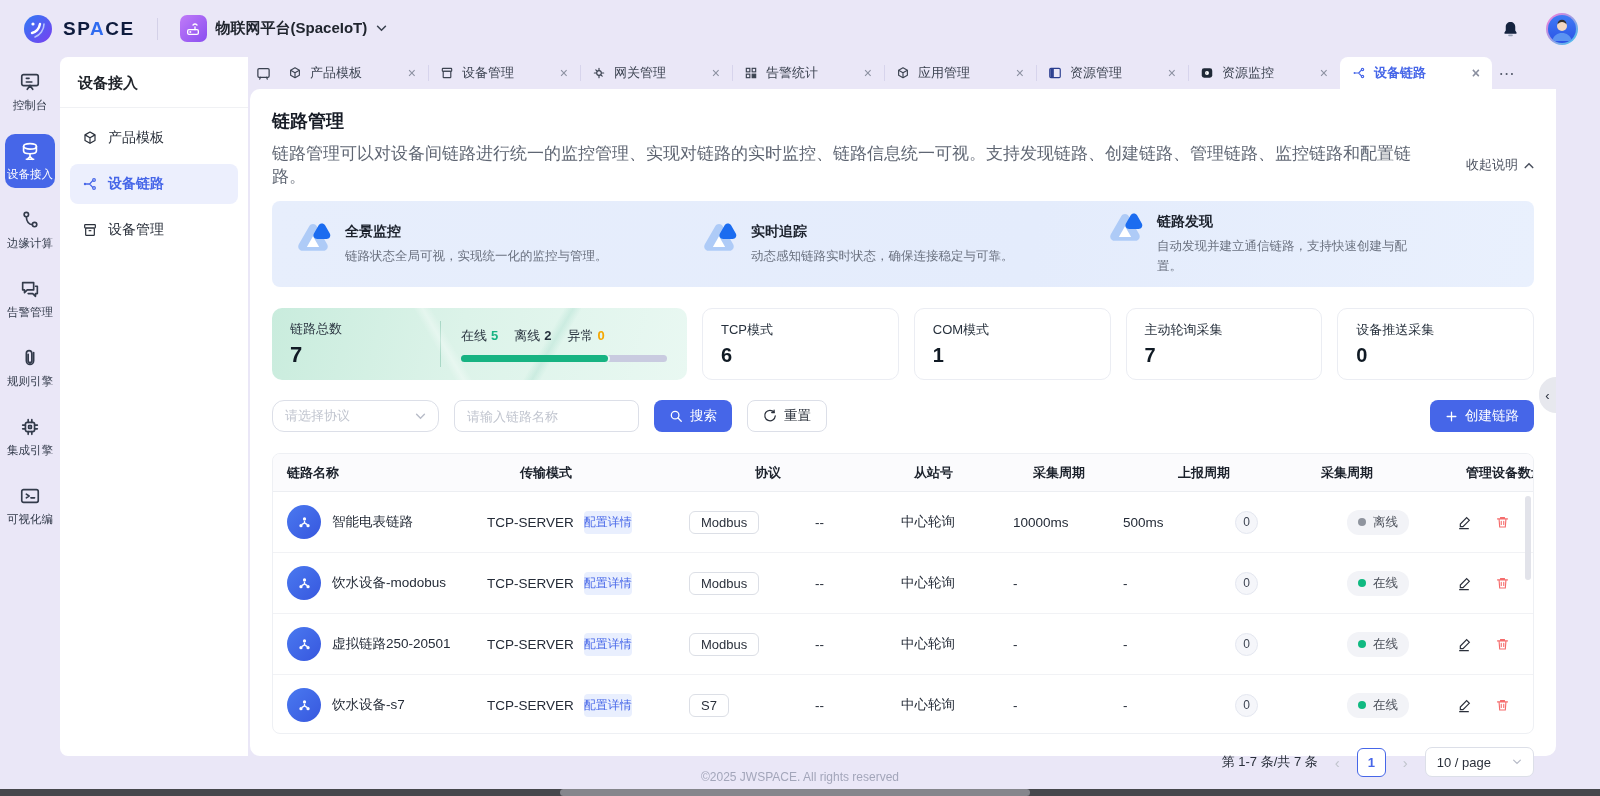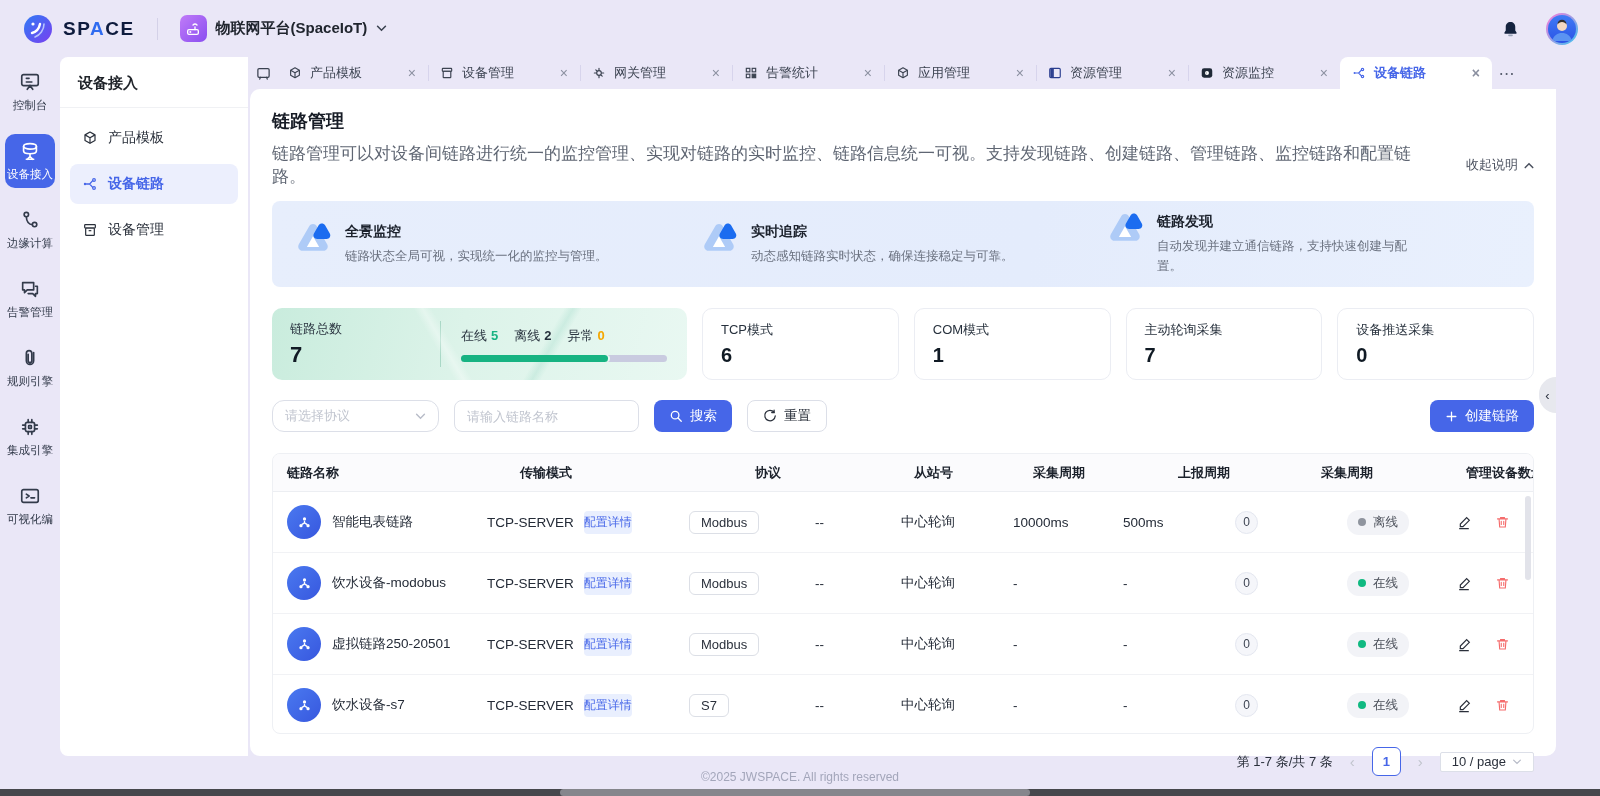--- a/index.html
+++ b/index.html
@@ -108,21 +108,21 @@
   .dot { width:8px; height:8px; border-radius:50%; }
   .dot.offline { background:#8f949e; } .dot.online { background:#10b981; }
   .cell-actions { gap:22px; }
   .icon-btn { cursor:pointer; display:flex; }
   .tscroll { position:absolute; right:2px; top:42px; width:6px; height:84px; border-radius:3px; background:#e2e3ea; }
 
   
   .pagination { margin:13px 22px 0; display:flex; justify-content:flex-end; align-items:center; gap:15px; font-size:13px; color:#2a303b; }
   .pg-arrow { color:#c0c4cc; font-size:15px; cursor:pointer; padding:0 2px; }
   .pg-num { width:29px; height:29px; border:1px solid #4666e8; color:#4666e8; border-radius:6px; display:flex; align-items:center; justify-content:center; font-weight:600; cursor:pointer; background:#fff; }
-  .pg-size { height:20px; border:1px solid #dcdfe8; border-radius:2px; background:#fff; display:flex; align-items:center; gap:6px; padding:0 11px; cursor:pointer; }
+  .pg-size { height:30px; border:1px solid #dcdfe8; border-radius:7px; background:#fff; display:flex; align-items:center; gap:21px; padding:0 11px; cursor:pointer; }
 
   
   .footer { position:absolute; left:0; right:0; bottom:12px; text-align:center; font-size:12px; color:#a3a6ba; }
   .bottombar { position:absolute; left:0; right:0; bottom:0; height:7px; background:#46474c; }
   .bottombar .thumb { position:absolute; left:560px; width:470px; top:0; bottom:0; background:#85868c; border-radius:4px; }
 </style>
 </head>
 <body>
 
 <div class="header">

